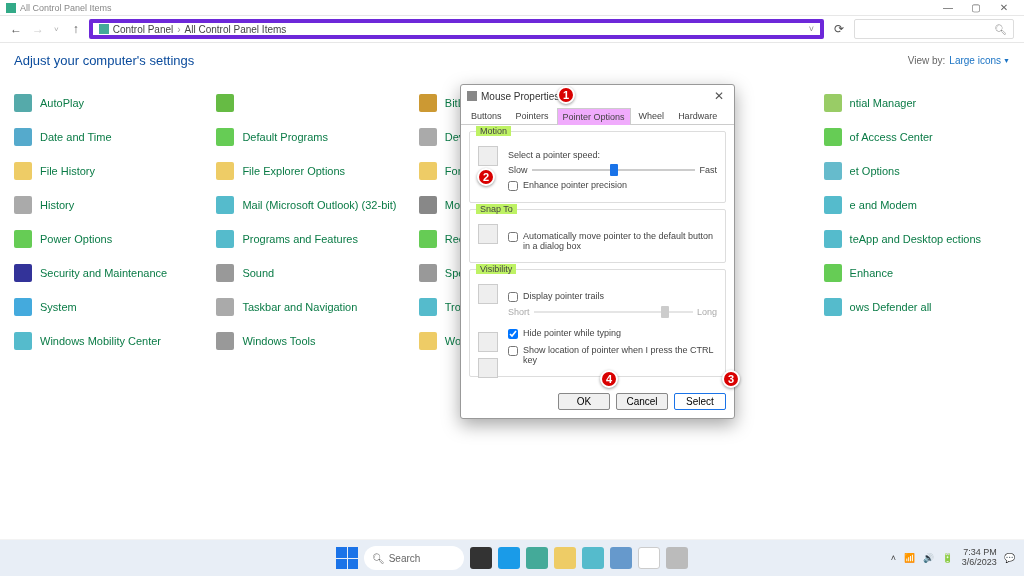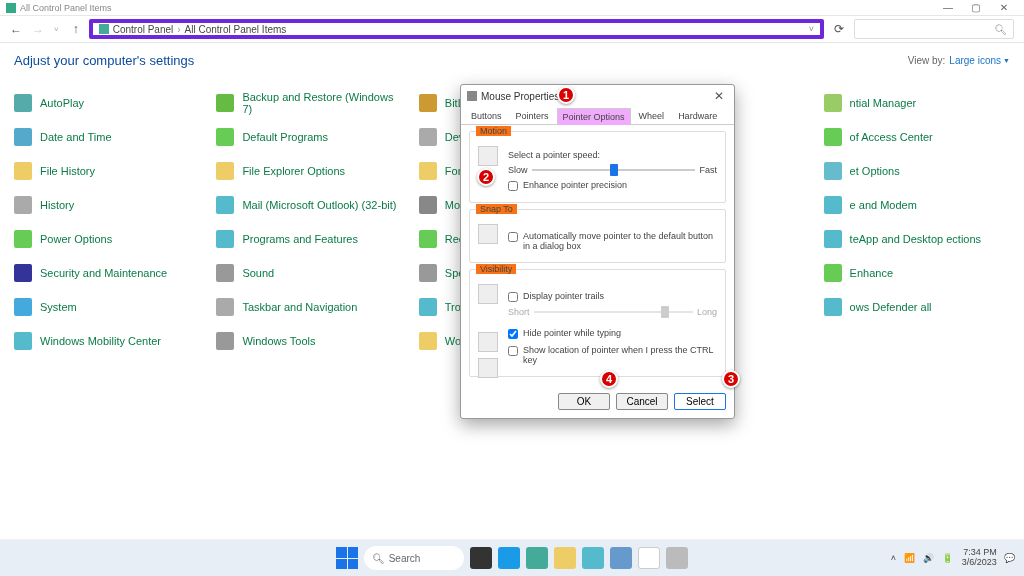--- a/index.html
+++ b/index.html
@@ -40,21 +40,21 @@
 .dialog { position:absolute; left:460px; top:84px; width:275px; background:#fff; border:1px solid #999; box-shadow:0 6px 18px rgba(0,0,0,.35); border-radius:3px; }
 .dlg-title { height:22px; display:flex; align-items:center; padding:0 6px; font-size:10px; color:#333; }
 .dlg-title .mico { width:10px; height:10px; background:#888; margin-right:4px; }
 .dlg-title .spacer { flex:1; }
 .dlg-title .close { font-size:12px; color:#555; padding:0 4px; }
 .tabs { display:flex; padding:0 4px; font-size:9px; color:#444; gap:2px; border-bottom:1px solid #ccc; }
 .tabs .tab { padding:3px 5px; border:1px solid transparent; border-bottom:none; }
 .tabs .tab.sel { border-color:#ccc; background:#f0abfc; position:relative; top:1px; }
 .dlg-body { padding:6px 8px 4px; }
 .group { border:1px solid #ddd; border-radius:2px; margin-bottom:6px; position:relative; padding:18px 8px 8px; }
-.group-title { position:absolute; top:-6px; left:6px; background:#f97316; padding:0 4px; font-size:9px; color:#444; }
+.group-title { position:absolute; top:-6px; left:6px; background:#bef264; padding:0 4px; font-size:9px; color:#444; }
 .gicon { width:20px; height:20px; position:absolute; left:8px; top:14px; background:#eee; border:1px solid #ccc; }
 .g-inner { margin-left:30px; font-size:9px; color:#444; }
 .slider-row { display:flex; align-items:center; gap:4px; margin:4px 0; }
 .slider { flex:1; height:12px; position:relative; }
 .slider .track { height:2px; background:#ccc; position:relative; top:5px; }
 .slider .thumb { position:absolute; width:8px; height:12px; background:#1a73e8; border-radius:1px; top:0; }
 .chk { display:flex; align-items:flex-start; gap:5px; font-size:9px; color:#444; margin:3px 0; }
 .chk input { width:10px; height:10px; margin-top:1px; }
 .muted { color:#aaa; }
 .btns { display:flex; justify-content:flex-end; gap:6px; padding:6px 8px 8px; }
@@ -113,21 +113,20 @@
 </div>
 
 <div class="content">
   <div class="grid" id="grid">
       <div class="item">
         <div class="ico" style="background: rgb(85, 170, 170);"></div>
         <div class="txt">AutoPlay</div>
       </div>
       <div class="item">
         <div class="ico" style="background: rgb(102, 187, 68);"></div>
-        <div class="txt">Backup and Restore (Windows 7)</div>
       </div>
       <div class="item">
         <div class="ico" style="background: rgb(204, 153, 51);"></div>
         <div class="txt">BitLocker Drive E</div>
       </div>
       <div class="item">
         <div class="ico" style="background: rgb(255, 255, 255); opacity: 0;"></div>
         <div class="txt"> </div>
       </div>
       <div class="item">

